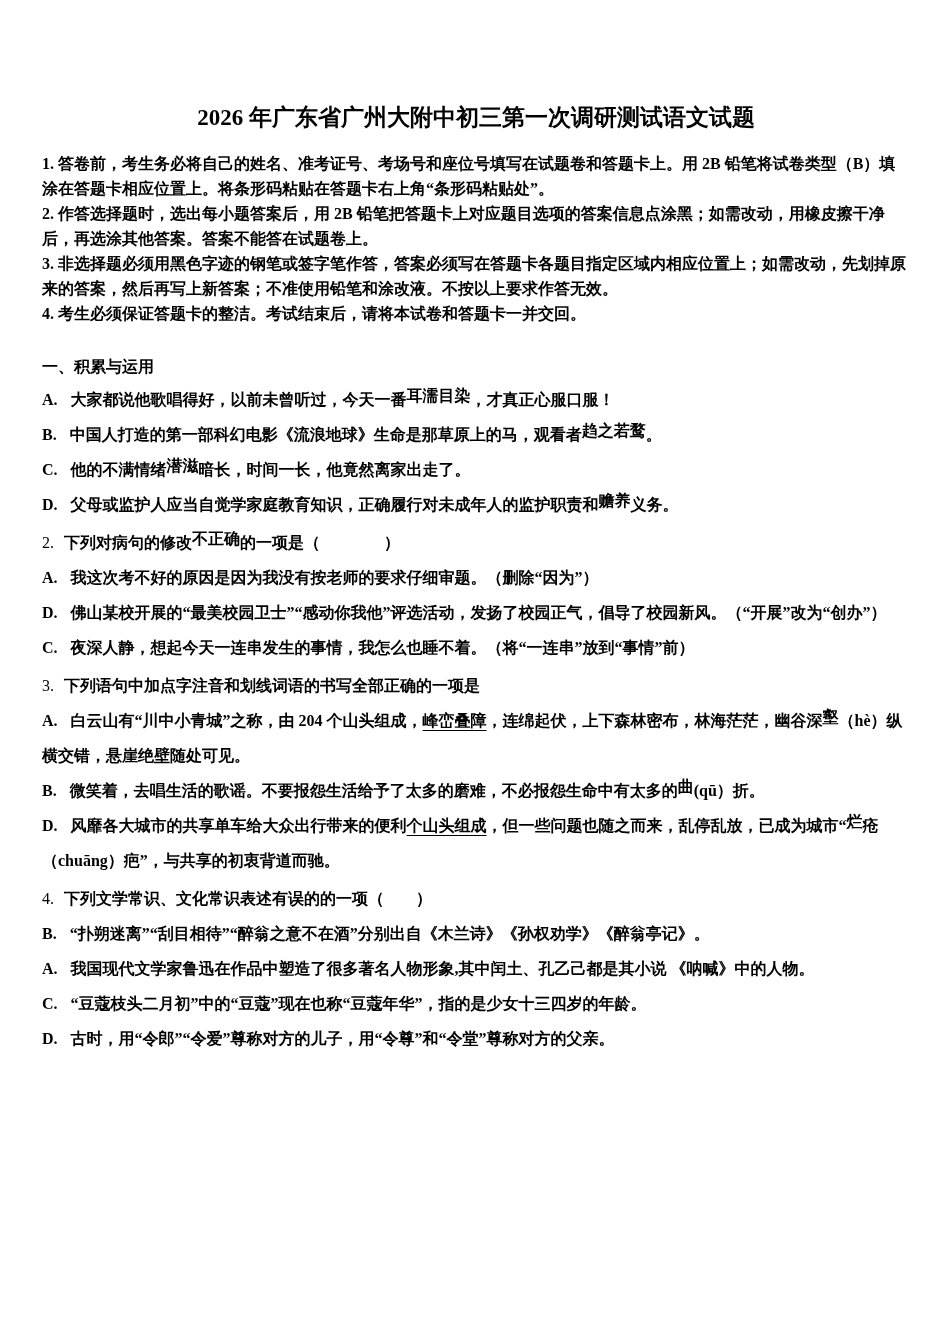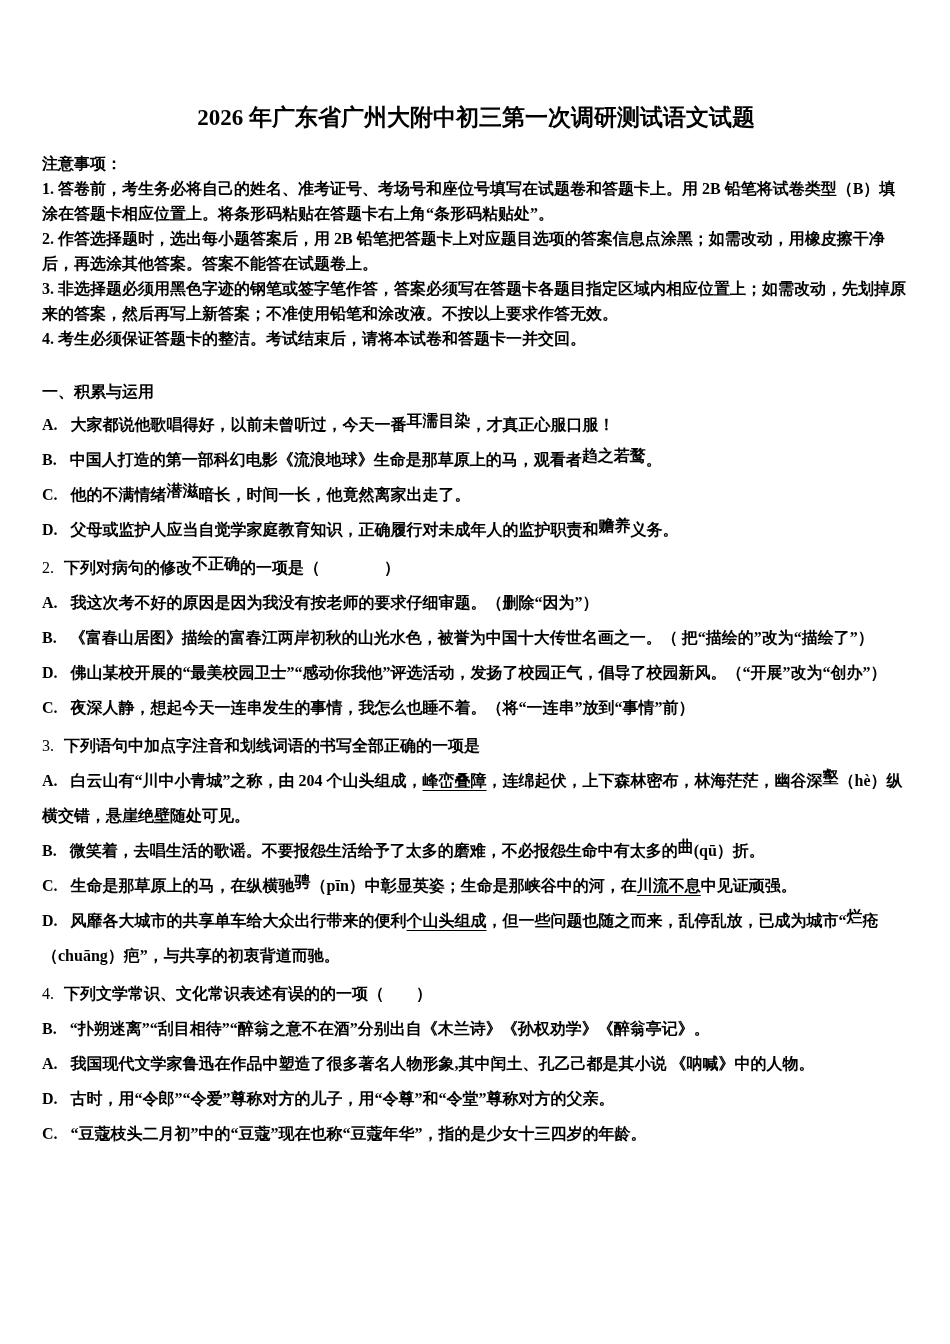--- a/index.html
+++ b/index.html
@@ -31,53 +31,50 @@
   .em{position:relative;top:-4px;}
   .ul{text-decoration:underline;text-underline-offset:4px;text-decoration-thickness:1px;}
 </style>
 </head>
 <body>
 
 <div class="page">
   <h1 class="title">2026 年广东省广州大附中初三第一次调研测试语文试题</h1>
 
   <div class="notice">
-    <p class="notice-heading">注意事项：</p>
     <div id="notice-items">
         <p class="notice-item">1. 答卷前，考生务必将自己的姓名、准考证号、考场号和座位号填写在试题卷和答题卡上。用 2B 铅笔将试卷类型（B）填涂在答题卡相应位置上。将条形码粘贴在答题卡右上角“条形码粘贴处”。</p>
         <p class="notice-item">2. 作答选择题时，选出每小题答案后，用 2B 铅笔把答题卡上对应题目选项的答案信息点涂黑；如需改动，用橡皮擦干净后，再选涂其他答案。答案不能答在试题卷上。</p>
         <p class="notice-item">3. 非选择题必须用黑色字迹的钢笔或签字笔作答，答案必须写在答题卡各题目指定区域内相应位置上；如需改动，先划掉原来的答案，然后再写上新答案；不准使用铅笔和涂改液。不按以上要求作答无效。</p>
         <p class="notice-item">4. 考生必须保证答题卡的整洁。考试结束后，请将本试卷和答题卡一并交回。</p>
       </div>
   </div>
 
   <p class="section-heading">一、积累与运用</p>
 
   <div id="questions">
       <div class="question-block">
         <p class="option"><span class="opt-letter">A.</span><span>大家都说他歌唱得好，以前未曾听过，今天一番</span><span class="em">耳濡目染</span><span>，才真正心服口服！</span></p>
         <p class="option"><span class="opt-letter">B.</span><span>中国人打造的第一部科幻电影《流浪地球》生命是那草原上的马，观看者</span><span class="em">趋之若鹜</span><span>。</span></p>
         <p class="option"><span class="opt-letter">C.</span><span>他的不满情绪</span><span class="em">潜滋</span><span>暗长，时间一长，他竟然离家出走了。</span></p>
         <p class="option"><span class="opt-letter">D.</span><span>父母或监护人应当自觉学家庭教育知识，正确履行对未成年人的监护职责和</span><span class="em">赡养</span><span>义务。</span></p>
       </div>
       <div class="question-block">
         <p class="stem"><span class="qnum">2.</span><span>下列对病句的修改</span><span class="em">不正确</span><span>的一项是（　　　　）</span></p>
         <p class="option"><span class="opt-letter">A.</span><span>我这次考不好的原因是因为我没有按老师的要求仔细审题。（删除“因为”）</span></p>
-        <p class="option"><span class="opt-letter">B.</span><span>《富春山居图》描绘的富春江两岸初秋的山光水色，被誉为中国十大传世名画之一。（ 把“描绘的”改为“描绘了”）</span></p>
         <p class="option"><span class="opt-letter">D.</span><span>佛山某校开展的“最美校园卫士”“感动你我他”评选活动，发扬了校园正气，倡导了校园新风。（“开展”改为“创办”）</span></p>
         <p class="option"><span class="opt-letter">C.</span><span>夜深人静，想起今天一连串发生的事情，我怎么也睡不着。（将“一连串”放到“事情”前）</span></p>
       </div>
       <div class="question-block">
         <p class="stem"><span class="qnum">3.</span><span>下列语句中加点字注音和划线词语的书写全部正确的一项是</span></p>
         <p class="option"><span class="opt-letter">A.</span><span>白云山有“川中小青城”之称，由 204 个山头组成，</span><span class="ul">峰峦叠障</span><span>，连绵起伏，上下森林密布，林海茫茫，幽谷深</span><span class="em">壑</span><span>（hè）纵横交错，悬崖绝壁随处可见。</span></p>
         <p class="option"><span class="opt-letter">B.</span><span>微笑着，去唱生活的歌谣。不要报怨生活给予了太多的磨难，不必报怨生命中有太多的</span><span class="em">曲</span><span>(qū）折。</span></p>
-        <p class="option"><span class="opt-letter">C.</span><span>生命是那草原上的马，在纵横驰</span><span class="em">骋</span><span>（pīn）中彰显英姿；生命是那峡谷中的河，在</span><span class="ul">川流不息</span><span>中见证顽强。</span></p>
         <p class="option"><span class="opt-letter">D.</span><span>风靡各大城市的共享单车给大众出行带来的便利</span><span class="ul">个山头组成</span><span>，但一些问题也随之而来，乱停乱放，已成为城市“</span><span class="em">烂</span><span>疮（chuāng）疤”，与共享的初衷背道而驰。</span></p>
       </div>
       <div class="question-block">
         <p class="stem"><span class="qnum">4.</span><span>下列文学常识、文化常识表述有误的的一项（　　）</span></p>
         <p class="option"><span class="opt-letter">B.</span><span>“扑朔迷离”“刮目相待”“醉翁之意不在酒”分别出自《木兰诗》《孙权劝学》《醉翁亭记》。</span></p>
         <p class="option"><span class="opt-letter">A.</span><span>我国现代文学家鲁迅在作品中塑造了很多著名人物形象,其中闰土、孔乙己都是其小说 《呐喊》中的人物。</span></p>
+        <p class="option"><span class="opt-letter">C.</span><span>“豆蔻枝头二月初”中的“豆蔻”现在也称“豆蔻年华”，指的是少女十三四岁的年龄。</span></p>
         <p class="option"><span class="opt-letter">D.</span><span>古时，用“令郎”“令爱”尊称对方的儿子，用“令尊”和“令堂”尊称对方的父亲。</span></p>
-        <p class="option"><span class="opt-letter">C.</span><span>“豆蔻枝头二月初”中的“豆蔻”现在也称“豆蔻年华”，指的是少女十三四岁的年龄。</span></p>
       </div>
     </div>
 </div>
 
 </body></html>

